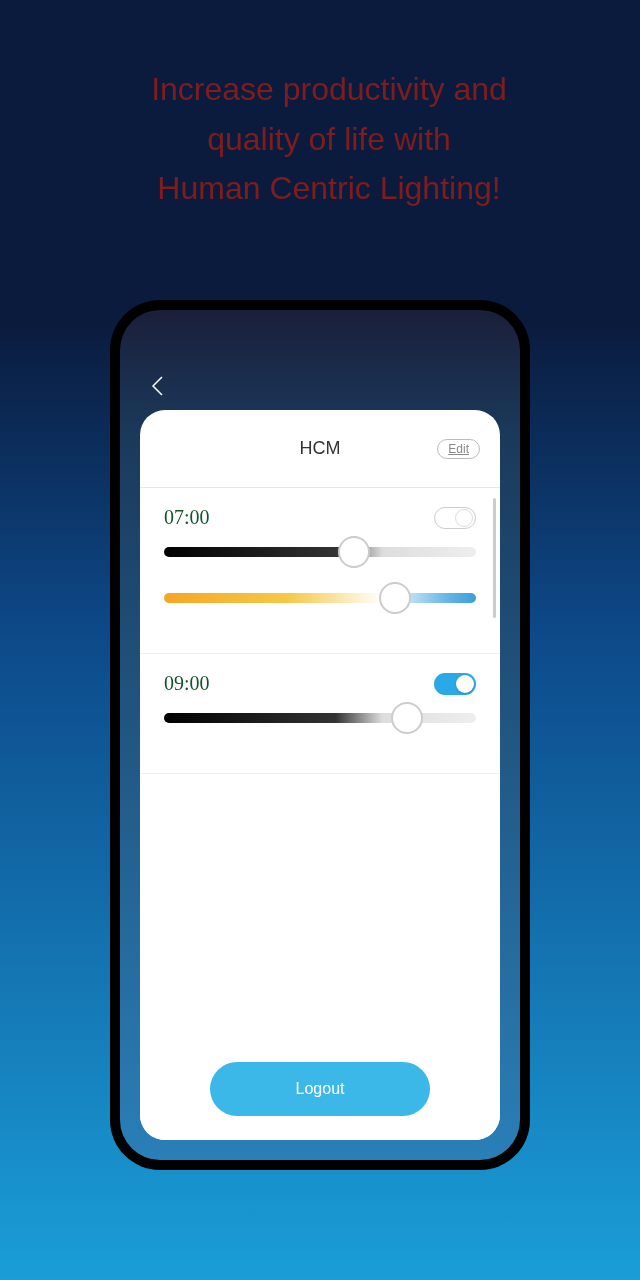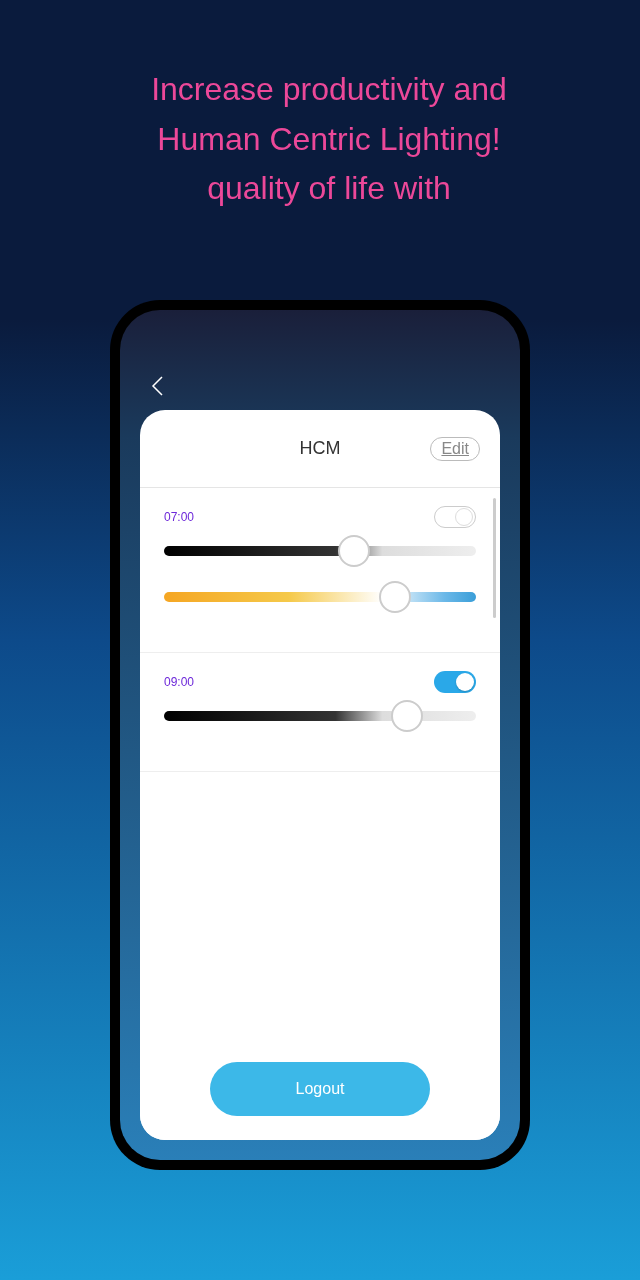--- a/index.html
+++ b/index.html
@@ -5,21 +5,21 @@
 * { margin: 0; padding: 0; box-sizing: border-box; }
 body {
   width: 640px;
   height: 1280px;
   background: linear-gradient(to bottom, #0a1b3d 0%, #0a1b3d 25%, #0d4a8a 50%, #1a9ed8 100%);
   font-family: -apple-system, BlinkMacSystemFont, "Segoe UI", sans-serif;
   overflow: hidden;
   position: relative;
 }
 .headline {
-  color: #ec4899;
+  color: #7f1d1d;
   text-align: center;
   padding-top: 65px;
   font-size: 32px;
   line-height: 1.55;
   font-weight: 400;
   padding-left: 18px;
 }
 .phone {
   position: absolute;
   left: 50%;
@@ -77,21 +77,21 @@
   position: relative;
   border-bottom: 1px solid #e5e5e5;
 }
 .card-title { font-size: 18px; color: #333; font-weight: 400;}
 .edit-btn {
   position: absolute;
   right: 20px;
   border: 1px solid #bbb;
   border-radius: 12px;
   padding: 2px 10px;
-  font-size: 16px;
+  font-size: 12px;
   color: #888;
   background: white;
   text-decoration: underline;
 }
 .list {
   flex: 1;
   overflow: hidden;
   position: relative;
 }
 .scrollbar {
@@ -106,21 +106,21 @@
 .entry {
   padding: 18px 24px 14px;
   border-bottom: 1px solid #eee;
 }
 .entry-head {
   display: flex;
   justify-content: space-between;
   align-items: center;
   margin-bottom: 18px;
 }
-.time { font-size: 12px; color: #6d28d9; font-weight: 500; }
+.time { font-size: 20px; color: #14532d; font-weight: 500; font-family: Liberation Serif, serif; }
 .toggle {
   width: 42px;
   height: 22px;
   border-radius: 11px;
   position: relative;
 }
 .toggle.off { background: #fff; border: 1.5px solid #ccc; }
 .toggle.on { background: #2aa8e8; }
 .toggle-knob {
   position: absolute;
@@ -170,22 +170,22 @@
   width: 220px;
   font-size: 16px;
   font-weight: 500;
 }
 </style>
 </head>
 <body>
 
 <div class="headline">
   <div>Increase productivity and</div>
+  <div>quality of life with</div>
   <div>Human Centric Lighting!</div>
-  <div>quality of life with</div>
 </div>
 
 <div class="phone">
   <div class="screen">
     <div class="back-btn">
       <svg width="14" height="22" viewBox="0 0 14 22">
         <path d="M12 2 L3 11 L12 20" stroke="white" stroke-width="1.5" fill="none"></path>
       </svg>
     </div>
 

